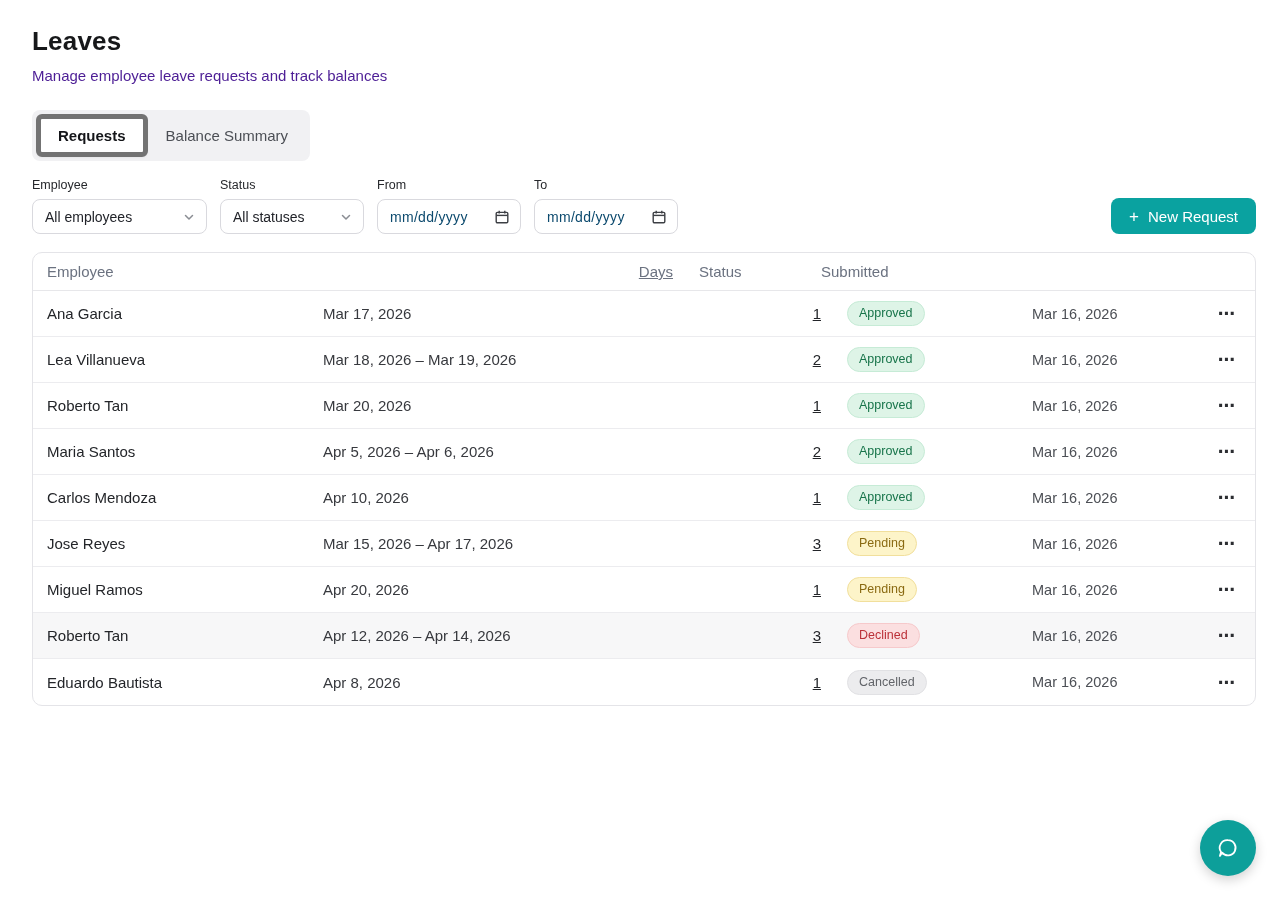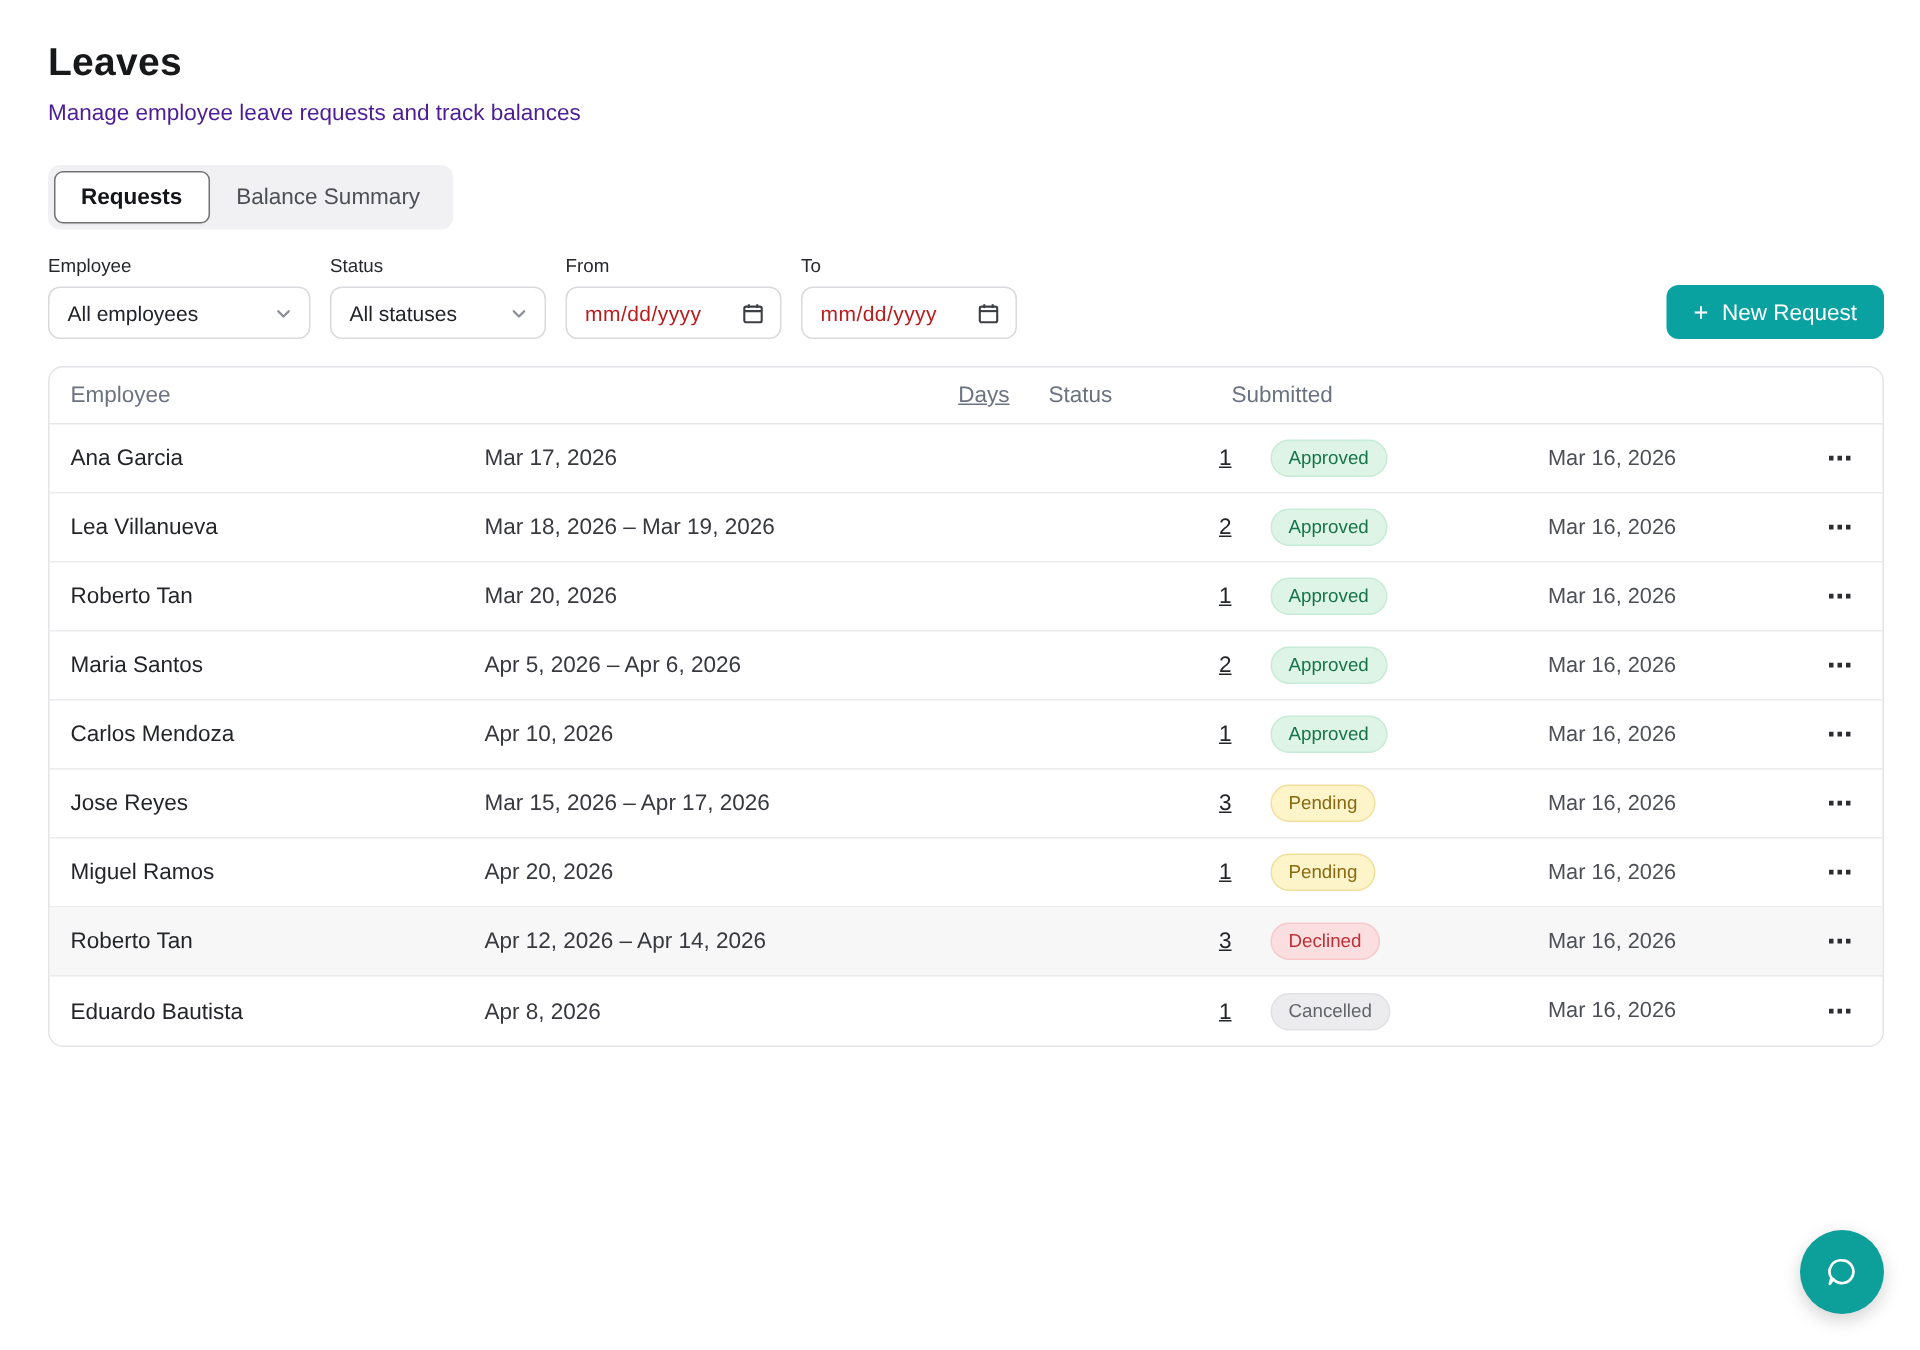--- a/index.html
+++ b/index.html
@@ -19,37 +19,37 @@
   .tab-group {
     display: inline-flex; align-items: center;
     margin-top: 26px; background: #f1f1f3; border-radius: 8px; padding: 4px;
   }
   .tab {
     font-size: 15px; padding: 8px 17px; border-radius: 6px; color: #4c4f55;
     cursor: pointer; white-space: nowrap; background: transparent; border: 1px solid transparent;
   }
   .tab.active {
     background: #ffffff; color: #141519; font-weight: 700;
-    border: 1px solid #737373; box-shadow: 0 1px 2px rgba(0,0,0,.04);
+    border: 5px solid #737373; box-shadow: 0 1px 2px rgba(0,0,0,.04);
   }
 
   
   .filter-row { display: flex; align-items: flex-end; margin-top: 17px; }
   .filter-group { display: flex; flex-direction: column; margin-right: 13px; }
   .filter-label { font-size: 12.5px; color: #26282c; margin-bottom: 7px; }
   .control {
     height: 35px; border: 1px solid #d9d9de; border-radius: 8px; background: #fff;
     display: flex; align-items: center; justify-content: space-between;
     padding: 0 11px 0 12px; font-size: 14px; color: #212329; cursor: pointer;
   }
   .control.select { width: 175px; }
   .control.select.narrow { width: 144px; }
   .control.date { width: 144px; cursor: text; }
   .control .value { white-space: nowrap; }
-  .control.date .value { color: #b91c1c; letter-spacing: .3px; }
+  .control.date .value { color: #0c4a6e; letter-spacing: .3px; }
   .chevron-icon, .calendar-icon { display: inline-flex; flex: 0 0 auto; margin-left: 8px; }
 
   .spacer { flex: 1 1 auto; }
 
   
   .new-request-btn {
     height: 36px; display: inline-flex; align-items: center; gap: 9px;
     background: #0aa2a0; color: #ffffff; border: none; border-radius: 8px;
     padding: 0 18px; font-size: 15px; font-family: inherit; cursor: pointer;
   }

